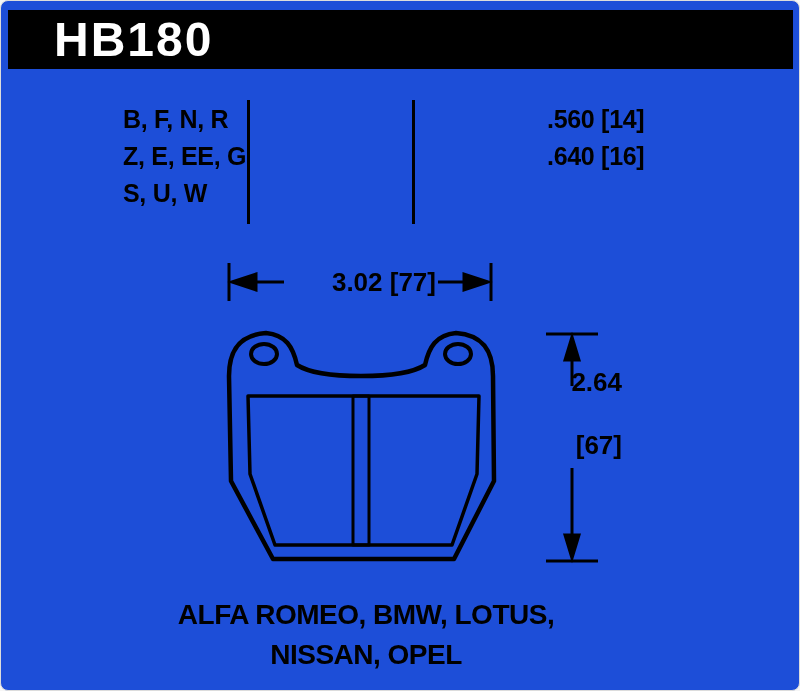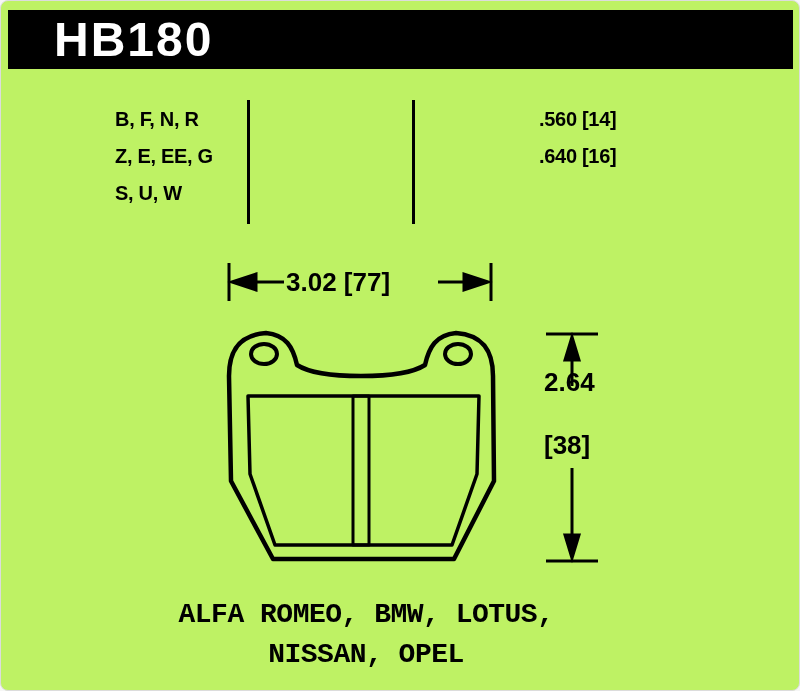--- a/index.html
+++ b/index.html
@@ -1,53 +1,52 @@
 <!DOCTYPE html>
 <html><head>
 <meta charset="utf-8">
 <style>
   html,body { margin:0; padding:0; background:#f6f6f6; }
   .page {
     position:relative;
     width:800px; height:691px;
-    background:#bef264;
+    background:#1d4ed8;
     border:1px solid #dcdcdc;
     border-radius:8px;
     overflow:hidden;
     box-sizing:border-box;
     font-family:"Liberation Sans", sans-serif;
     font-weight:bold;
     color:#000;
   }
   .abs { position:absolute; }
   .header-bar {
     left:7px; top:9px; width:785px; height:59px;
     background:#000;
     display:flex; align-items:center;
   }
   .part-number {
     color:#fff; font-size:48px; letter-spacing:2px;
     padding-left:46px; line-height:1;
   }
-  .spec-text { font-size:20px; line-height:37px; letter-spacing:-0.3px; white-space:nowrap; }
+  .spec-text { font-size:25px; line-height:37px; letter-spacing:-0.3px; white-space:nowrap;margin-left:8px; }
   .col-compounds { left:114px; top:100px; }
   .col-fmsi { left:262px; top:100px; }
   .col-thickness { left:538px; top:100px; width:165px; text-align:left; }
   .vline { width:3px; height:124px; background:#000; top:99px; }
   .vline1 { left:246px; }
   .vline2 { left:411px; }
-  .dim-text { font-size:26px; text-align:left; white-space:nowrap; line-height:30px; }
+  .dim-text { font-size:26px; text-align:right; white-space:nowrap; line-height:30px; }
   .width-dim-label { left:285px; top:266px; width:150px; }
   .height-dim-in { left:543px; top:366px; width:78px; }
   .height-dim-mm { left:543px; top:429px; width:78px; }
   .apps {
     left:65px; top:594px; width:600px;
     text-align:center; font-size:28px; line-height:40px;
     letter-spacing:-0.5px;
-    font-family:Liberation Mono, monospace;
   }
   .drawing-svg { left:225px; top:255px; }
 </style>
 </head>
 <body>
 
 <div class="page">
 
   <div class="abs header-bar">
     <span class="part-number">HB180</span>
@@ -94,20 +93,20 @@
     <g stroke="#000" fill="none" stroke-linejoin="round" stroke-linecap="round">
       <path stroke-width="4.5" d="M 3,120 C 3,95 13,79 40,77 C 60,79 67,91 71,109 C 85,118 110,120 135,120 C 160,120 185,118 199,109 C 203,91 210,79 230,77 C 257,79 267,95 267,120 L 268,225 L 228,303 L 47,303 L 5,225 Z"></path>
       <ellipse stroke-width="4" cx="38" cy="98" rx="13" ry="10"></ellipse>
       <ellipse stroke-width="4" cx="232" cy="98" rx="13" ry="10"></ellipse>
       <path stroke-width="3.5" d="M 22,140 L 253,140 L 251,218 L 226,289 L 49,289 L 24,218 Z"></path>
       <rect stroke-width="3" x="127" y="140" width="16" height="149"></rect>
     </g>
   </svg>
 
   <div class="abs dim-text height-dim-in">2.64</div>
-  <div class="abs dim-text height-dim-mm">[38]</div>
+  <div class="abs dim-text height-dim-mm">[67]</div>
 
   <div class="abs apps">
     <div>ALFA ROMEO, BMW, LOTUS,</div>
     <div>NISSAN, OPEL</div>
   </div>
 
 </div>
 
 </body></html>

